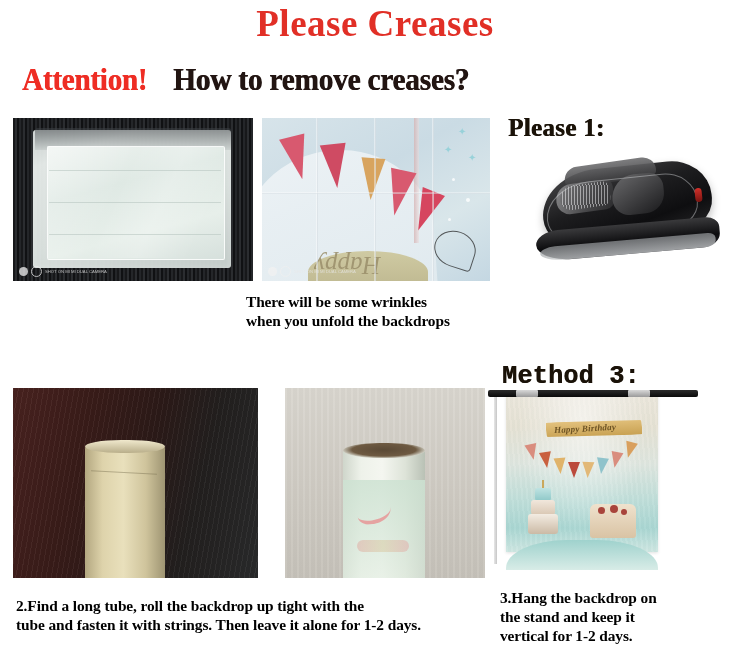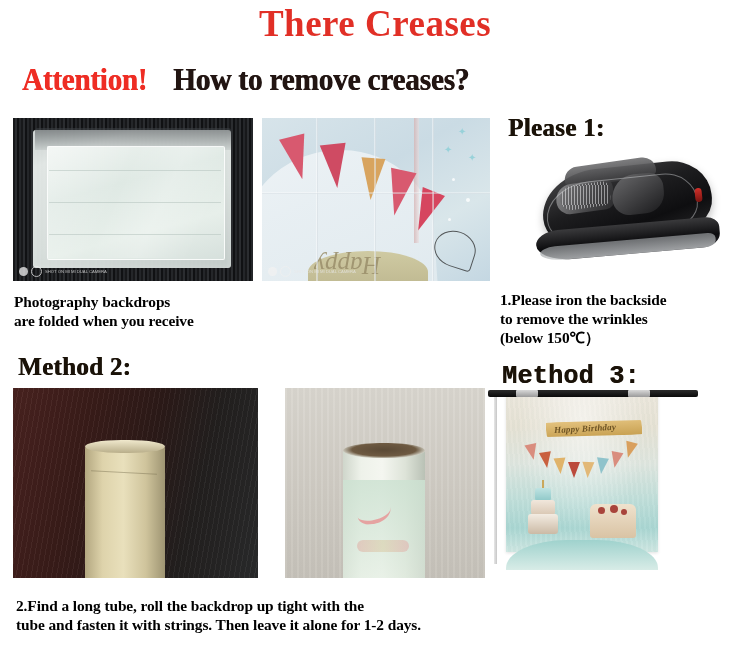--- a/index.html
+++ b/index.html
@@ -334,21 +334,21 @@
     background:linear-gradient(90deg,#cfcfcf,#8e8e8e);opacity:.5;
   }
 
   .nowrap{white-space:pre-line;}
 </style>
 </head>
 <body>
 
 <div class="page">
 
-  <div class="title">There Creases</div>
+  <div class="title">Please Creases</div>
 
   <div class="attention-row">
     <div class="attention">Attention!</div>
     <div class="howto">How to remove creases?</div>
   </div>
 
   <div class="photo" id="p1">
     <div class="bag"></div>
     <div class="bagtop"></div>
     <div class="fabric"></div>
@@ -401,27 +401,23 @@
     <div class="iron-top"></div>
     <div class="iron-window"></div>
     <div class="iron-strip"></div>
     <div class="iron-grip"></div>
     <div class="iron-edge"></div>
     <div class="iron-dot"></div>
     <div class="iron-plate"></div>
     <div class="iron-plate2"></div>
   </div>
 
-  <div class="cap nowrap" id="cap1">Photography backdrops
-are folded when you receive</div>
-  <div class="cap nowrap" id="cap3">1.Please iron the backside
-to remove the wrinkles
-(below 150℃）</div>
-
-  <div class="method-head" id="m2h">Method 2:</div>
+  <div class="cap nowrap" id="cap2">There will be some wrinkles
+when you unfold the backdrops</div>
+
 
   <div class="photo" id="p4">
     <div class="grain"></div>
     <div class="tube"></div>
     <div class="tubetop"></div>
     <div class="tubeline"></div>
   </div>
 
   <div class="photo" id="p5">
     <div class="wall"></div>
@@ -464,14 +460,17 @@
       </div>
       <div class="floor"></div>
     </div>
     <div class="bar"></div>
     <div class="clamp" style="left:28px;"></div>
     <div class="clamp" style="left:140px;"></div>
   </div>
 
   <div class="cap nowrap" id="cap4">2.Find a long tube,  roll the backdrop up tight with the
  tube and fasten it with strings. Then leave it alone for 1-2 days.</div>
+  <div class="cap nowrap" id="cap5">3.Hang the backdrop on
+the stand and keep it
+vertical for 1-2 days.</div>
 
 </div>
 
 </body></html>

